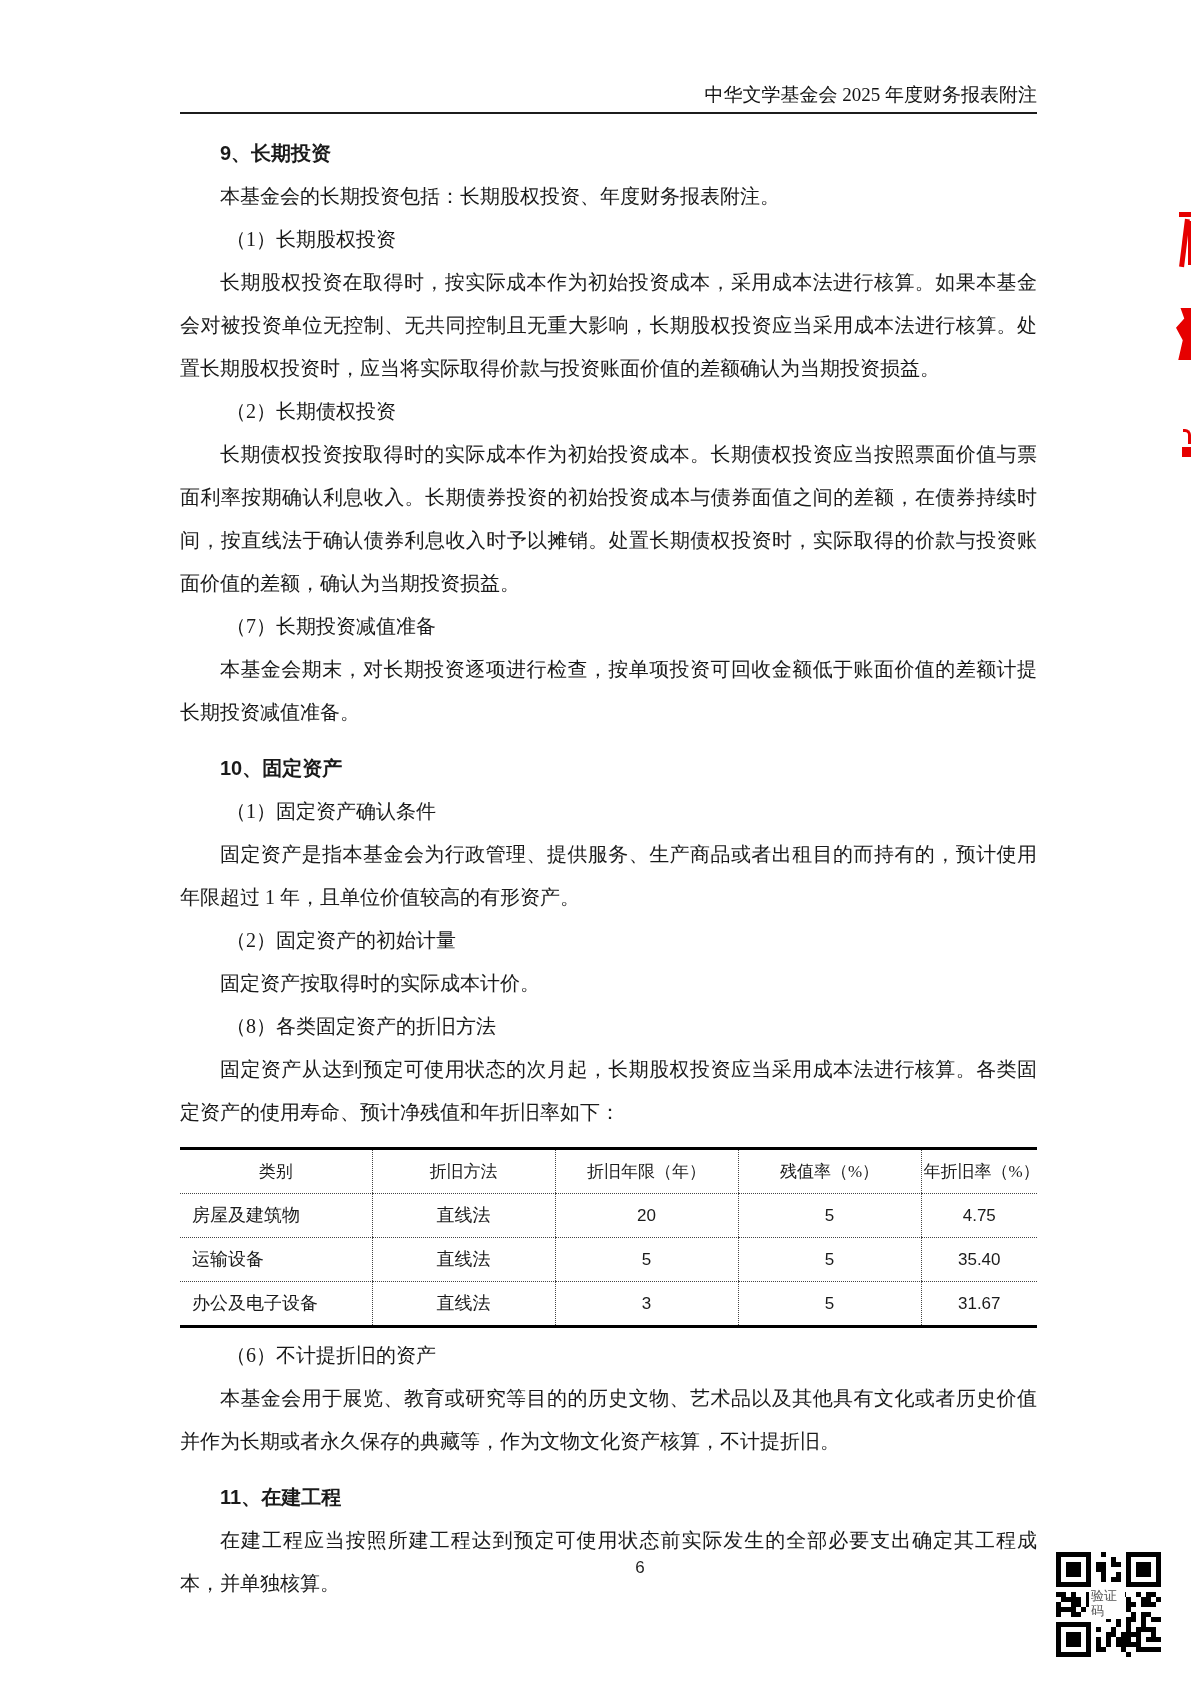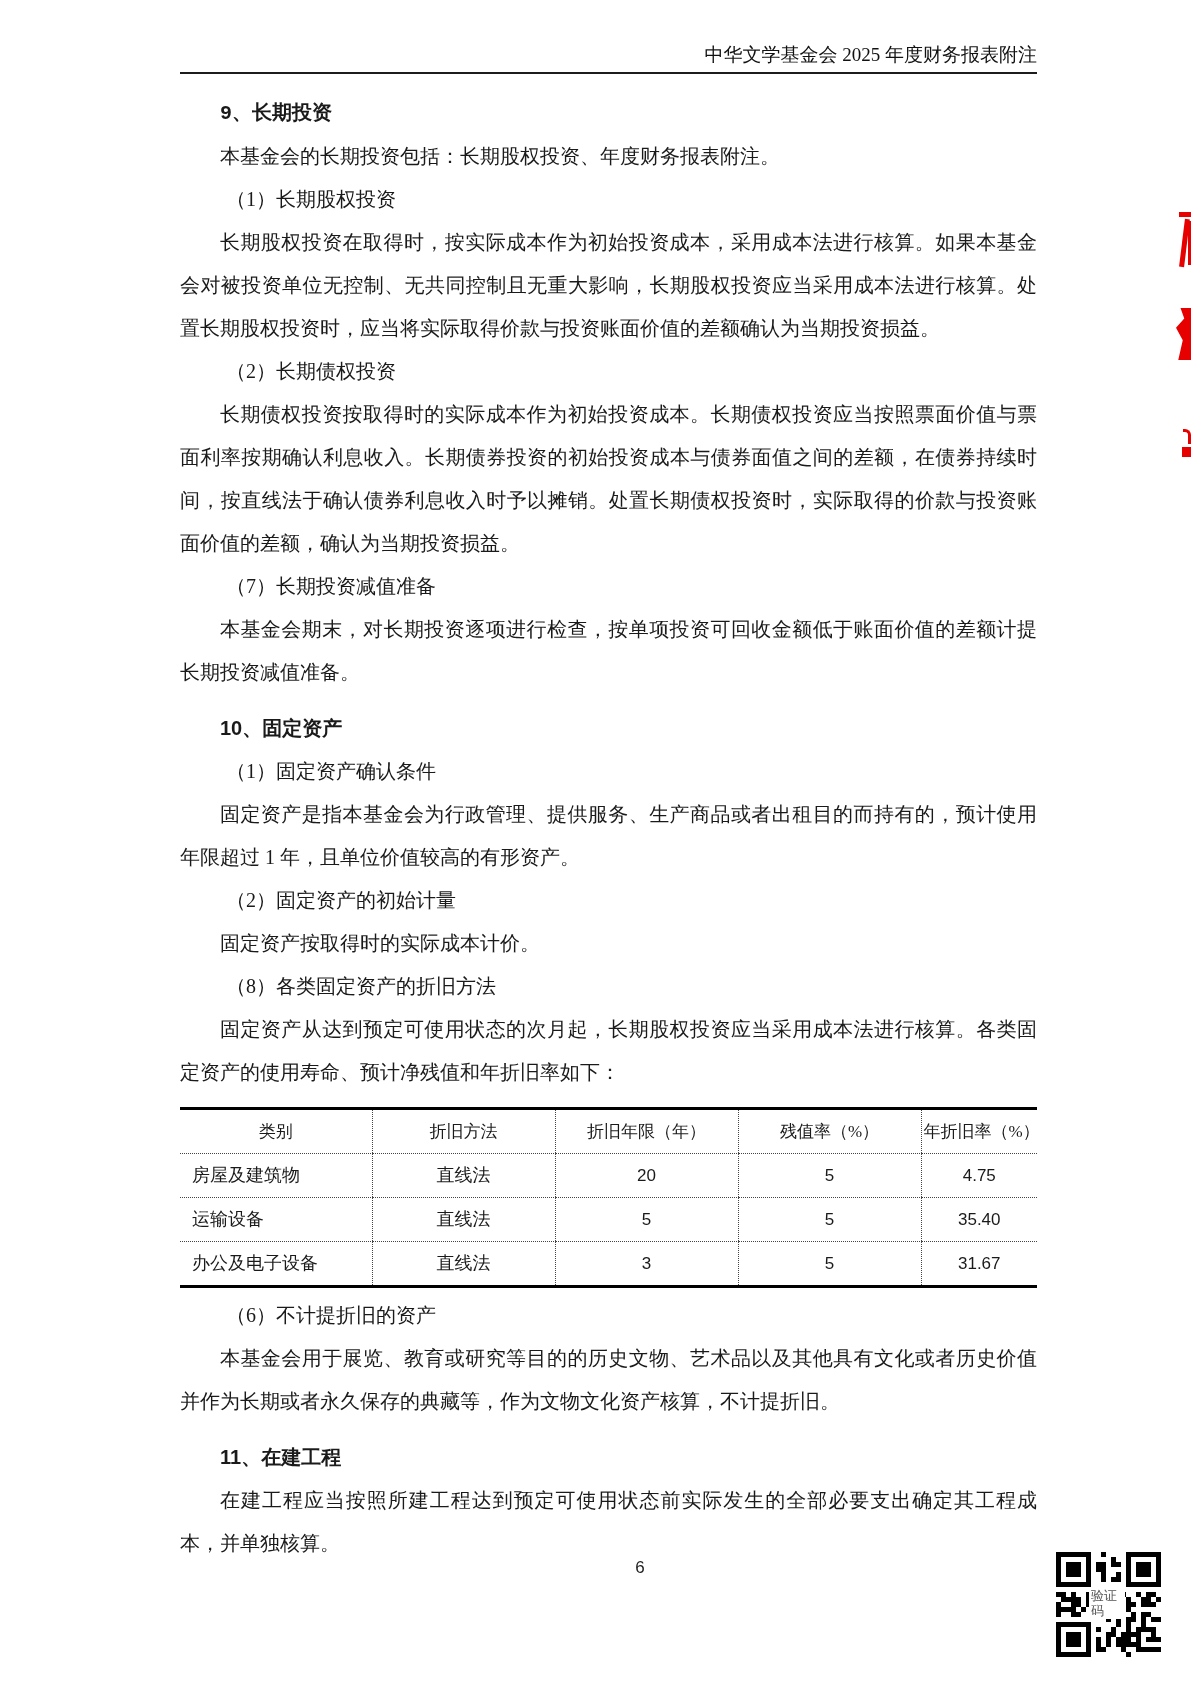--- a/index.html
+++ b/index.html
@@ -5,31 +5,31 @@
   html,body { margin:0; padding:0; background:#888; }
   .page {
     position:relative; width:1191px; height:1684px; margin:0 auto;
     background:#ffffff; overflow:hidden;
     font-family:"Liberation Serif","DejaVu Serif",serif;
     color:#1a1a1a;
   }
   .content { position:absolute; left:180px; top:0; width:857px; }
 
   .header-title {
-    padding-top:44px; text-align:right;
+    padding-top:84px; text-align:right;
     font-size:19px; line-height:22px; color:#111;
   }
   .header-rule { border-bottom:2.5px solid #1c1c1c; margin-top:6px; }
 
   .body-flow { font-size:20px; line-height:43px; }
   .sec-heading {
     font-family:"Liberation Sans","DejaVu Sans",sans-serif;
     font-weight:bold; text-indent:2em; margin:13px 0 0 0;
   }
-  .sec-heading.first { margin-top:18px;font-family:Liberation Mono, monospace; }
+  .sec-heading.first { margin-top:18px; }
   .sub-heading { margin:0; text-indent:2.3em; }
   .para { margin:0; text-indent:2em; text-align:justify; }
 
   table.dep {
     width:100%; border-collapse:collapse; table-layout:fixed;
     margin:13px 0 6px 0;
     border-top:3px solid #000; border-bottom:3px solid #000;
     font-size:18px;
   }
   table.dep col.c1 { width:192px; }

